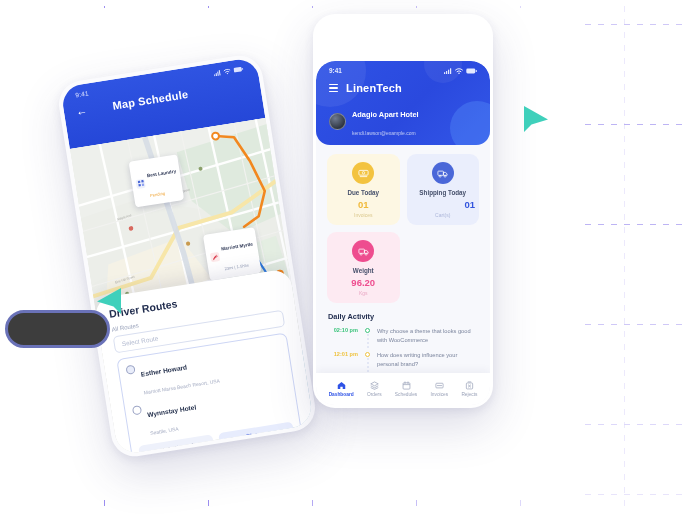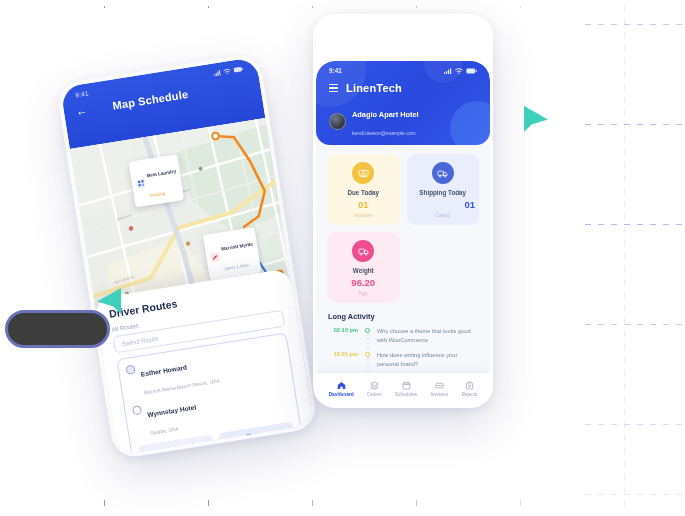--- a/index.html
+++ b/index.html
@@ -508,21 +508,21 @@
                 <circle cx="8.8" cy="9" r="1" fill="none" stroke="#fff" stroke-width="0.8"></circle>
               </svg>
           </span>
           <div class="stat-label">Weight</div>
           <div class="stat-value" style="color:#ee4d8f;">96.20</div>
           <div class="stat-sub" style="color:#eaa9c5;">Kgs</div>
         </div>
       </div>
 
       <div class="activity">
-        <div class="activity-title">Long Activity</div>
+        <div class="activity-title">Daily Activity</div>
         <div class="act-list">
 
           <div class="act-item">
             <span class="act-time" style="color:#3cc47c;">02:10 pm</span>
             <span class="act-dotwrap">
                 <span class="act-dot" style="border-color:#3cc47c;"></span>
                 <span class="act-line"></span>
               </span>
             <span class="act-text">Why choose a theme that looks good with WooCommerce</span>
           </div>

